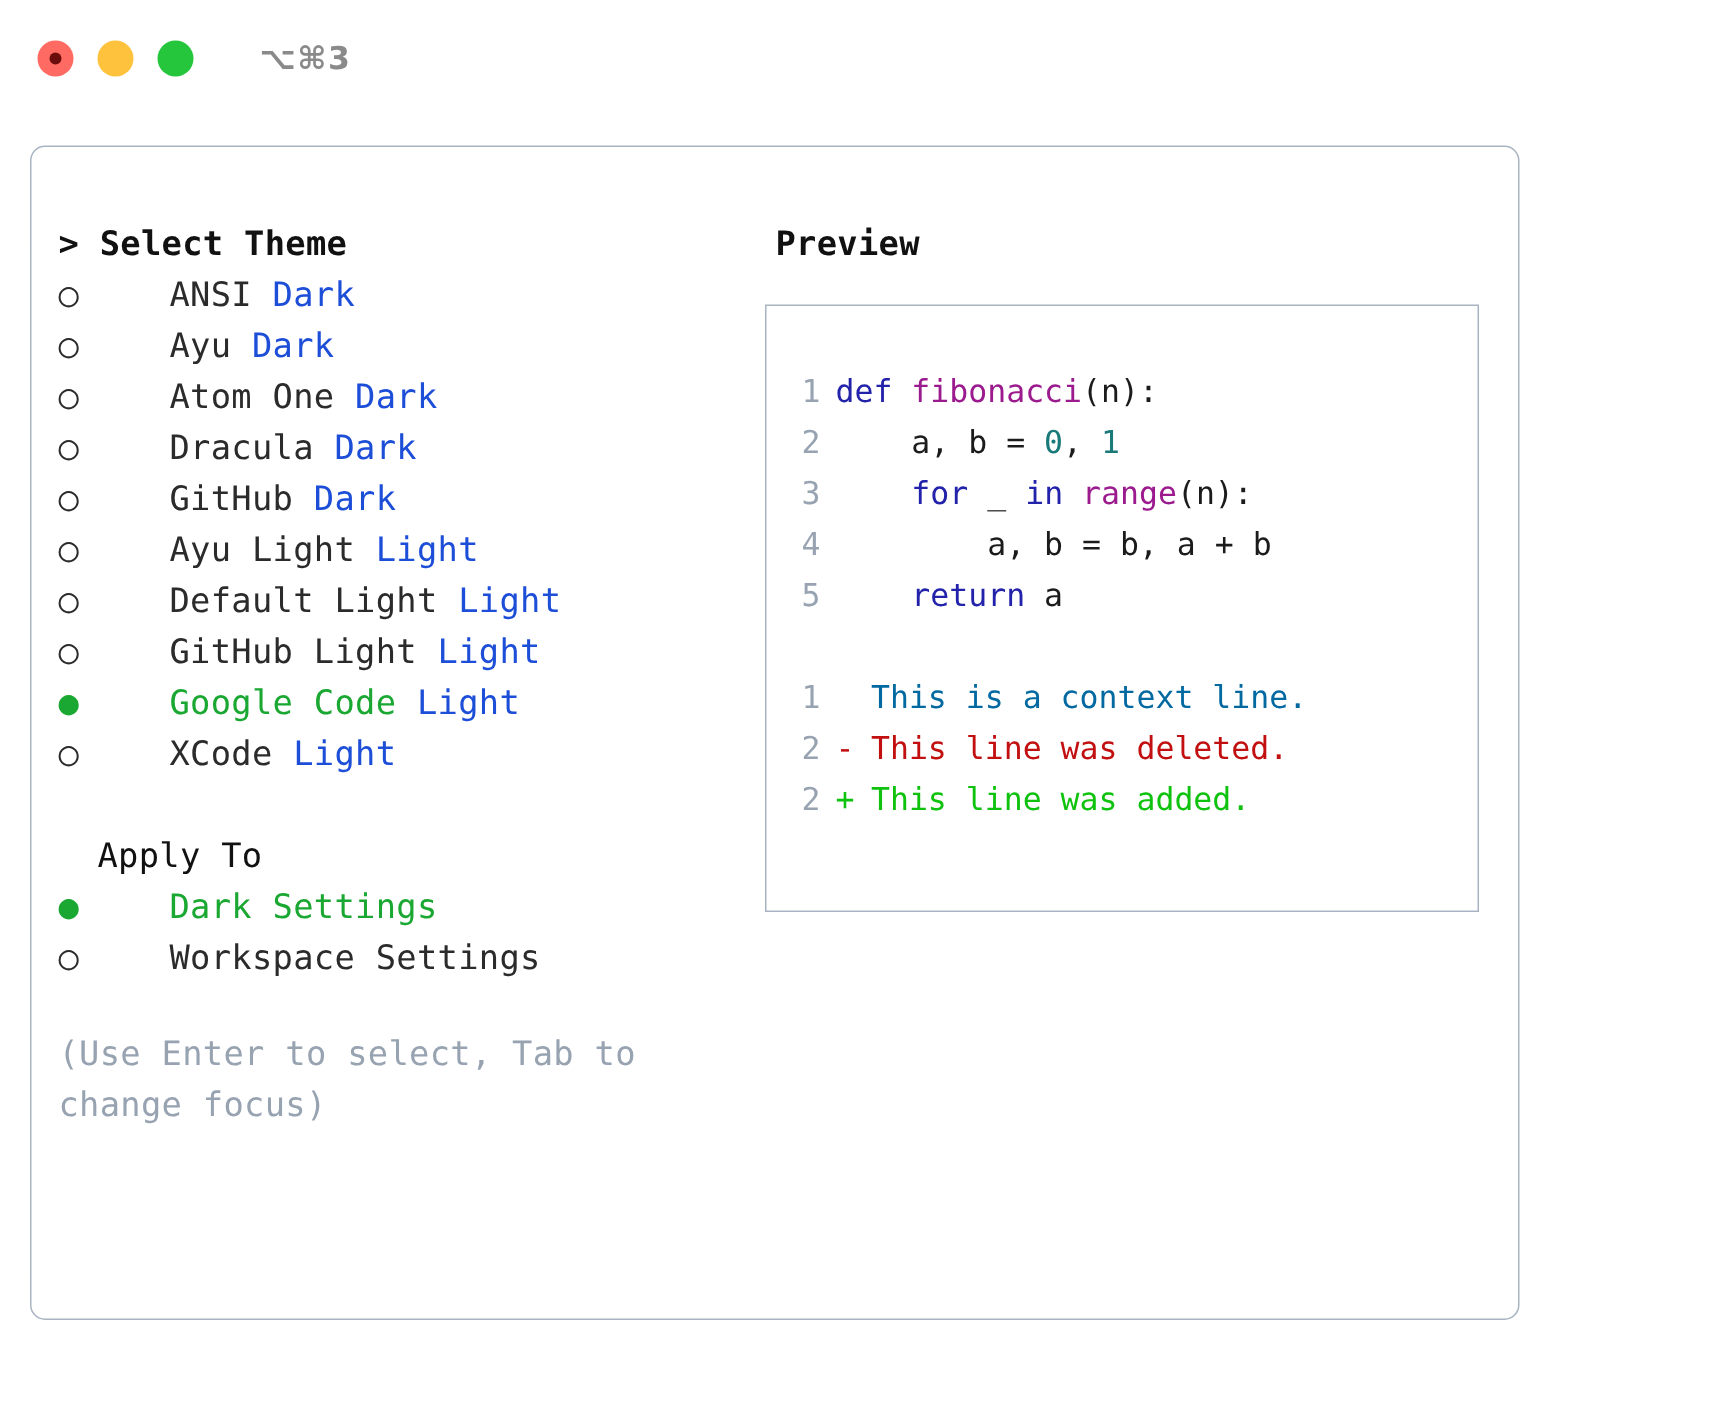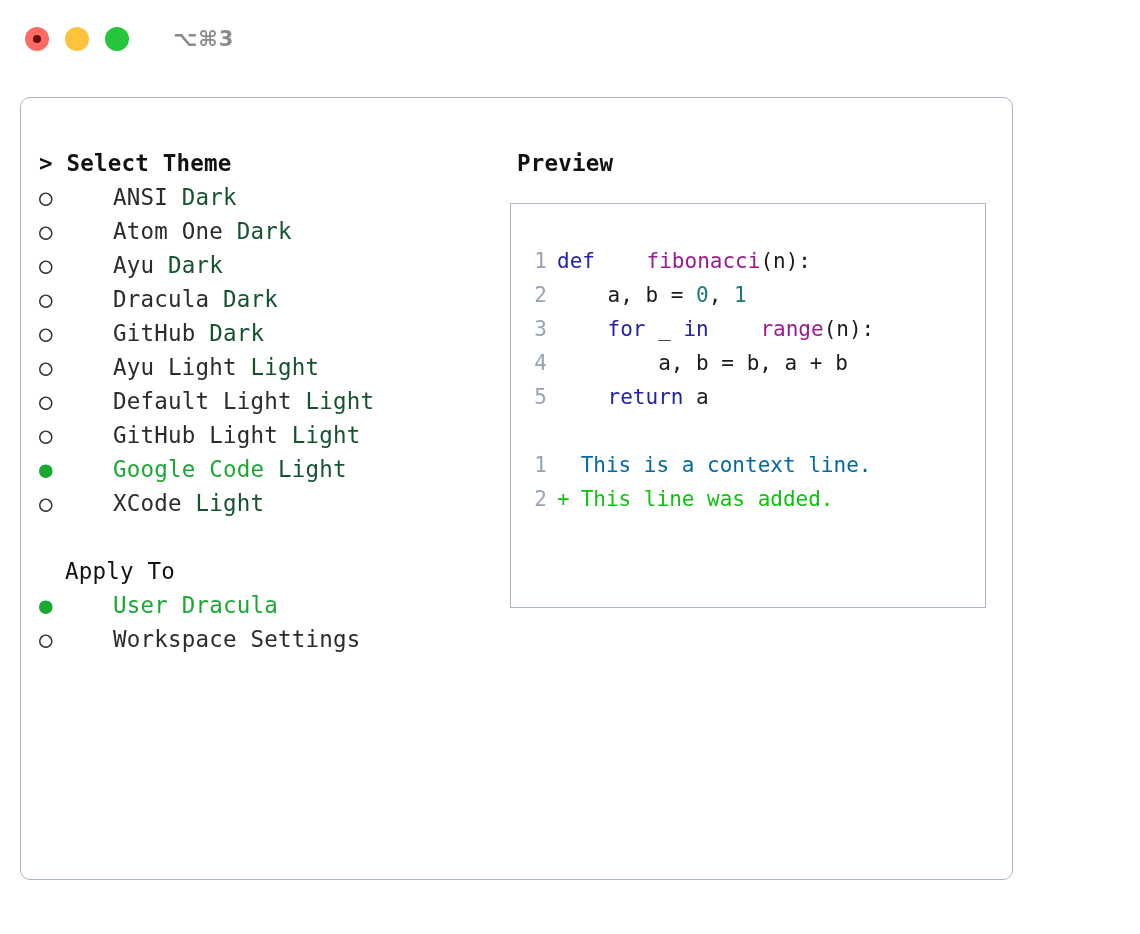--- a/index.html
+++ b/index.html
@@ -119,21 +119,21 @@
     letter-spacing: 0.2px;
   }
   .marker {
     display: inline-block;
     width: 26px;
     color: #2b2b2b;
   }
   .marker.selected { color: #1aa832; }
   .theme-name { color: #2b2b2b; margin-left: 48px; }
   .theme-row.is-selected .theme-name { color: #1aa832; }
-  .theme-variant { color: #14532d; margin-top: 36px; }
+  .theme-variant { color: #1d4ed8; margin-top: 36px; }
 
   .applyto-heading {
     font-size: 22.5px;
     line-height: 34px;
     color: #111111;
     white-space: pre;
     padding-left: 26px;
     letter-spacing: 0.2px;
   }
 
@@ -190,21 +190,21 @@
 
   .lineno {
     display: inline-block;
     width: 22px;
     text-align: right;
     color: #98a3b2;
   }
   .gutter-gap { display: inline-block; width: 10px; }
 
   .tok-kw   { color: #2222aa; }
-  .tok-fn   { color: #9b1b8e; margin-left: 39px; }
+  .tok-fn   { color: #9b1b8e; }
   .tok-num  { color: #1a7a7a; }
   .tok-pln  { color: #1b1b1b; }
 
   .diff-block { margin-top: 34px; }
   .diff-ctx   { color: #0369a1; }
   .diff-del   { color: #c21010; }
   .diff-add   { color: #0ec20e; }
   .diff-sign  { display: inline-block; width: 11px; }
 </style>
 </head>
@@ -221,57 +221,59 @@
     <div id="titlebar-title">⌥⌘3</div>
   </div>
 
   <div id="main-panel">
     <div id="panel-inner">
 
       <div id="theme-column">
         <div class="section-heading">&gt; Select Theme</div>
         <div id="theme-list">
             <div class="theme-row"><span class="marker">○</span><span class="theme-name">ANSI</span><span class="theme-variant"> Dark</span></div>
+            <div class="theme-row"><span class="marker">○</span><span class="theme-name">Ayu</span><span class="theme-variant"> Dark</span></div>
             <div class="theme-row"><span class="marker">○</span><span class="theme-name">Atom One</span><span class="theme-variant"> Dark</span></div>
-            <div class="theme-row"><span class="marker">○</span><span class="theme-name">Ayu</span><span class="theme-variant"> Dark</span></div>
             <div class="theme-row"><span class="marker">○</span><span class="theme-name">Dracula</span><span class="theme-variant"> Dark</span></div>
             <div class="theme-row"><span class="marker">○</span><span class="theme-name">GitHub</span><span class="theme-variant"> Dark</span></div>
             <div class="theme-row"><span class="marker">○</span><span class="theme-name">Ayu Light</span><span class="theme-variant"> Light</span></div>
             <div class="theme-row"><span class="marker">○</span><span class="theme-name">Default Light</span><span class="theme-variant"> Light</span></div>
             <div class="theme-row"><span class="marker">○</span><span class="theme-name">GitHub Light</span><span class="theme-variant"> Light</span></div>
             <div class="theme-row is-selected"><span class="marker selected">●</span><span class="theme-name">Google Code</span><span class="theme-variant"> Light</span></div>
             <div class="theme-row"><span class="marker">○</span><span class="theme-name">XCode</span><span class="theme-variant"> Light</span></div>
           </div>
 
         <div class="spacer-row"></div>
 
         <div class="applyto-heading">Apply To</div>
         <div id="applyto-list">
-            <div class="theme-row is-selected"><span class="marker selected">●</span><span class="theme-name">User Dracula</span></div>
+            <div class="theme-row is-selected"><span class="marker selected">●</span><span class="theme-name">Dark Settings</span></div>
             <div class="theme-row"><span class="marker">○</span><span class="theme-name">Workspace Settings</span></div>
           </div>
 
         <div class="spacer-row-half"></div>
 
+        <div id="hint-text">(Use Enter to select, Tab to change focus)</div>
       </div>
 
       <div id="preview-column">
         <div id="preview-heading">Preview</div>
 
         <div id="preview-box">
           <div id="code-area">
             <div id="code-lines">
                 <div class="code-line"><span class="lineno">1</span><span class="gutter-gap"></span><span class="tok-kw">def </span><span class="tok-fn">fibonacci</span><span class="tok-pln">(n):</span></div>
                 <div class="code-line"><span class="lineno">2</span><span class="gutter-gap"></span><span class="tok-pln">    a, b = </span><span class="tok-num">0</span><span class="tok-pln">, </span><span class="tok-num">1</span></div>
                 <div class="code-line"><span class="lineno">3</span><span class="gutter-gap"></span><span class="tok-pln">    </span><span class="tok-kw">for</span><span class="tok-pln"> _ </span><span class="tok-kw">in</span><span class="tok-pln"> </span><span class="tok-fn">range</span><span class="tok-pln">(n):</span></div>
                 <div class="code-line"><span class="lineno">4</span><span class="gutter-gap"></span><span class="tok-pln">        a, b = b, a + b</span></div>
                 <div class="code-line"><span class="lineno">5</span><span class="gutter-gap"></span><span class="tok-pln">    </span><span class="tok-kw">return</span><span class="tok-pln"> a</span></div>
               </div>
             <div id="diff-lines" class="diff-block">
                 <div class="diff-line"><span class="lineno">1</span><span class="gutter-gap"></span><span class="diff-ctx"><span class="diff-sign"> </span><span> This is a context line.</span></span></div>
+                <div class="diff-line"><span class="lineno">2</span><span class="gutter-gap"></span><span class="diff-del"><span class="diff-sign">-</span><span> This line was deleted.</span></span></div>
                 <div class="diff-line"><span class="lineno">2</span><span class="gutter-gap"></span><span class="diff-add"><span class="diff-sign">+</span><span> This line was added.</span></span></div>
               </div>
           </div>
         </div>
       </div>
 
     </div>
   </div>
 
 </div>

